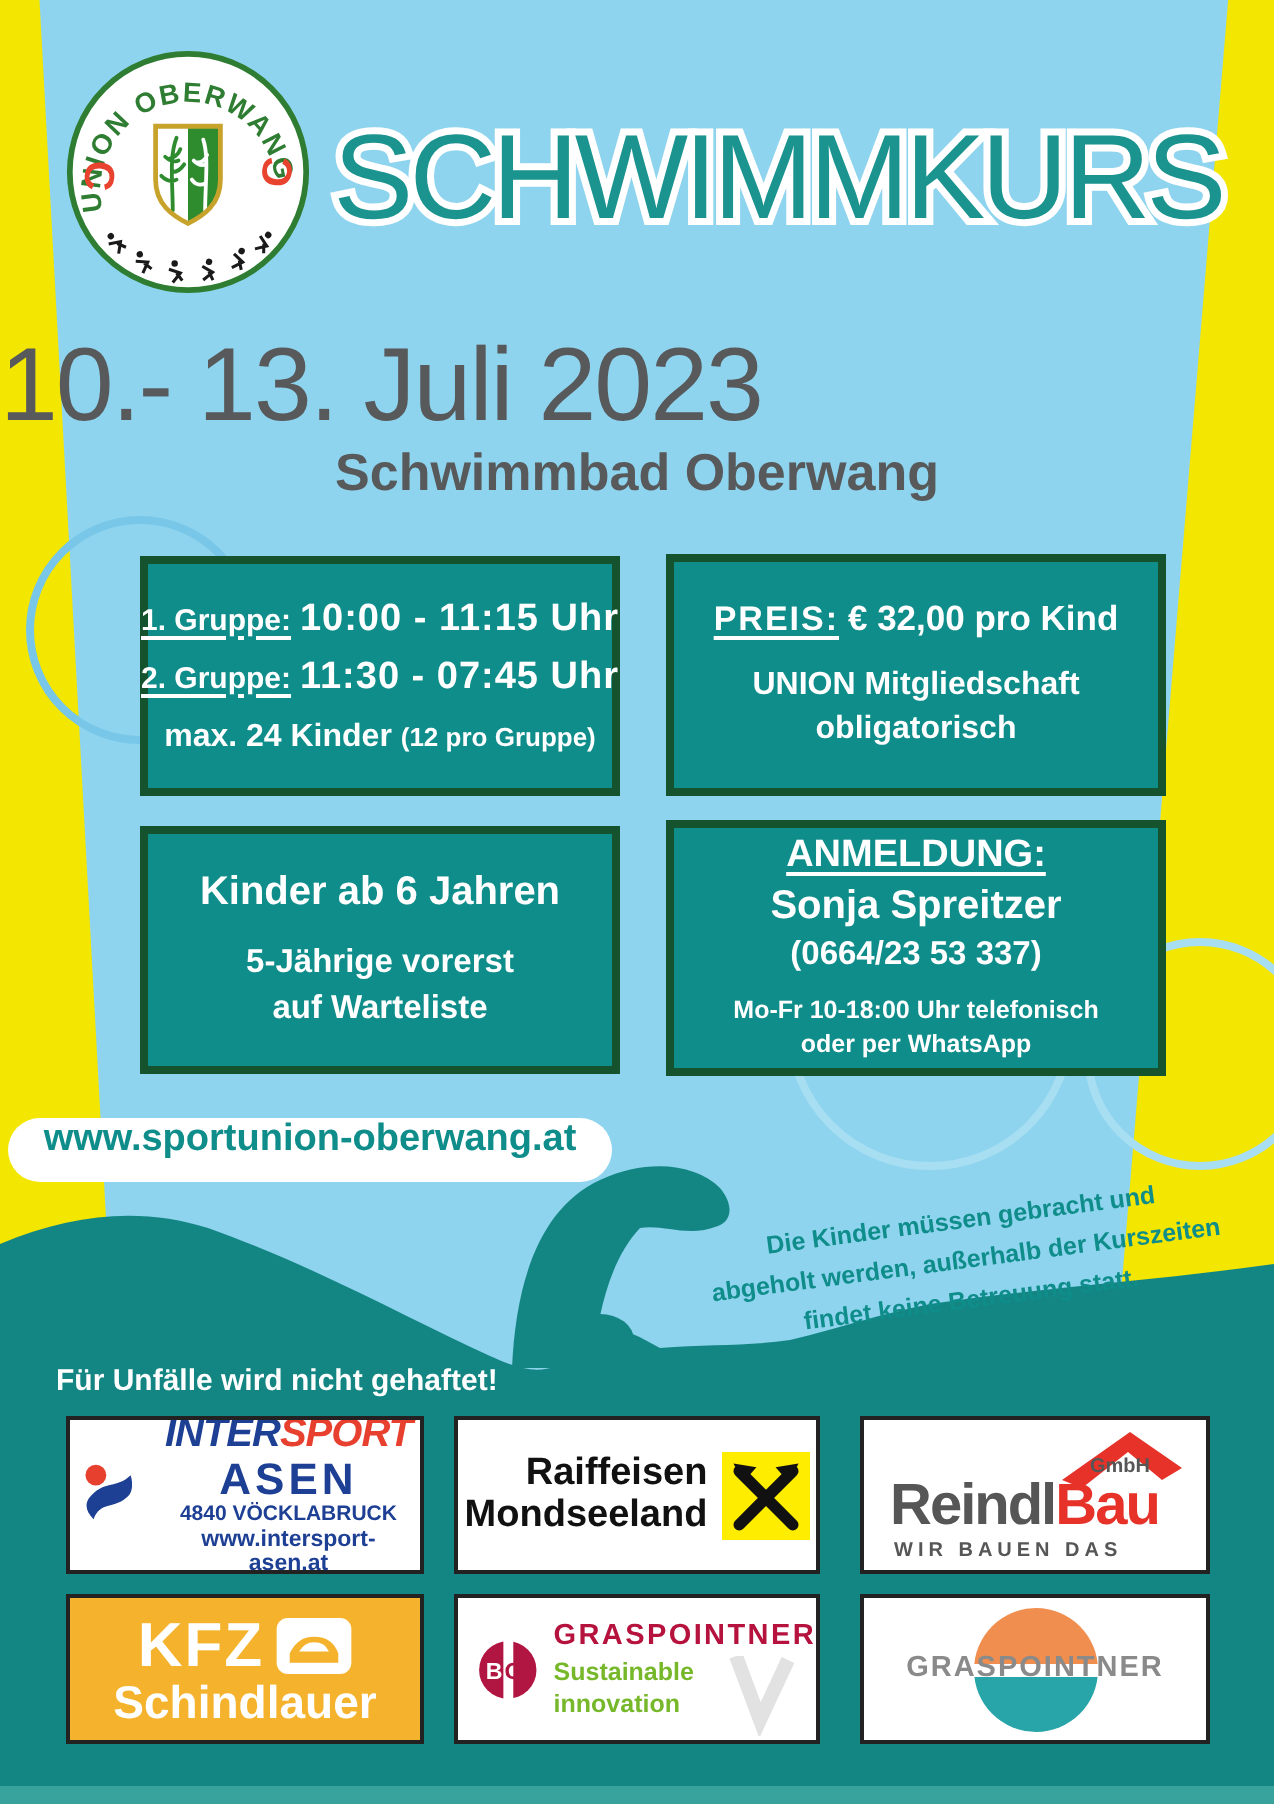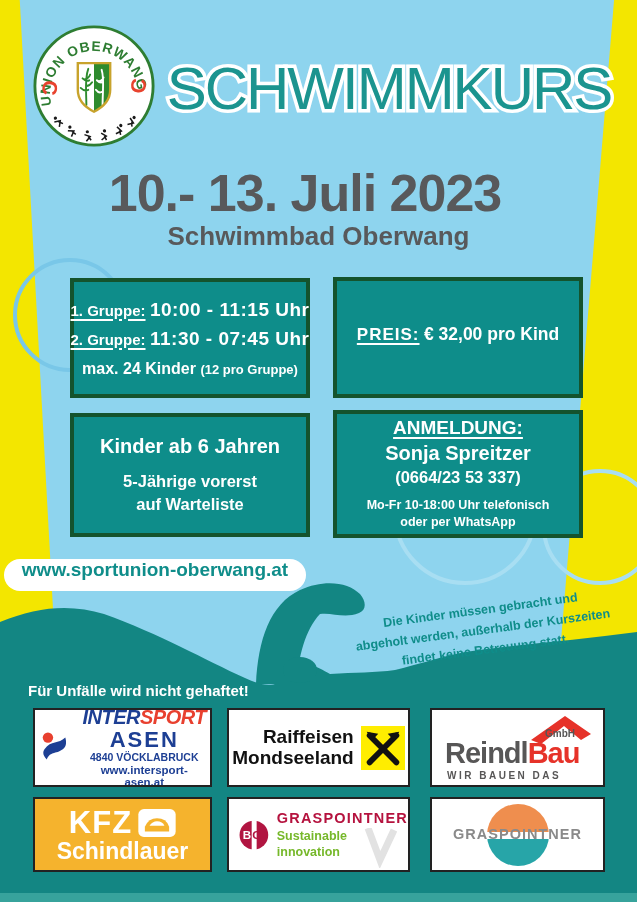--- a/index.html
+++ b/index.html
@@ -13,22 +13,22 @@
   .ring-left{left:13px;top:258px;width:114px;height:114px;border:4px solid #79c7e8;}
   .ring-mid{left:393px;top:441px;width:144px;height:144px;border:4px solid #a8def2;}
   .ring-right{left:542px;top:469px;width:116px;height:116px;border:4px solid #a8def2;}
 
   
   .title-wrap{position:absolute;left:158px;top:54px;width:462px;text-align:center;}
   .title-wrap span{font-size:60px;font-weight:400;letter-spacing:-2px;color:#1b948f;white-space:nowrap;}
   .title-stroke{position:absolute;left:0;right:0;-webkit-text-stroke:7px #ffffff;}
   .title-fill{position:relative;}
 
-  .date-line{position:absolute;left:0;top:163px;width:610px;text-align:center;
-    font-size:52px;font-weight:700;color:#58595b;letter-spacing:-1px;}
+  .date-line{position:absolute;left:0;top:163px;width:610px;text-align:left;
+    font-size:52px;font-weight:400;color:#58595b;letter-spacing:-1px;}
   .loc-line{position:absolute;left:0;top:221px;width:637px;text-align:center;
     font-size:26px;font-weight:700;color:#58595b;}
 
   
   .tbox{position:absolute;background:#0e8d8a;border:4px solid #14532d;color:#fff;
     display:flex;flex-direction:column;justify-content:center;align-items:center;text-align:center;}
   .tbox .u{text-decoration:underline;text-decoration-thickness:2px;text-underline-offset:3px;}
   .box-groups{left:70px;top:278px;width:240px;height:120px;gap:7px;}
   .box-groups .row{white-space:nowrap;}
   .box-groups .lbl{font-size:15px;font-weight:700;}
@@ -182,20 +182,24 @@
       <span>max. 24 Kinder</span>
       <span class="cap-sm">(12 pro Gruppe)</span>
     </div>
   </div>
 
   <div class="tbox box-price">
     <div class="row">
       <span class="lbl u">PREIS:</span>
       <span class="val">€ 32,00 pro Kind</span>
     </div>
+    <div class="note">
+      <div>UNION Mitgliedschaft</div>
+      <div>obligatorisch</div>
+    </div>
   </div>
 
   <div class="tbox box-age">
     <div class="big">Kinder ab 6 Jahren</div>
     <div class="sm">
       <div>5-Jährige vorerst</div>
       <div>auf Warteliste</div>
     </div>
   </div>
 

